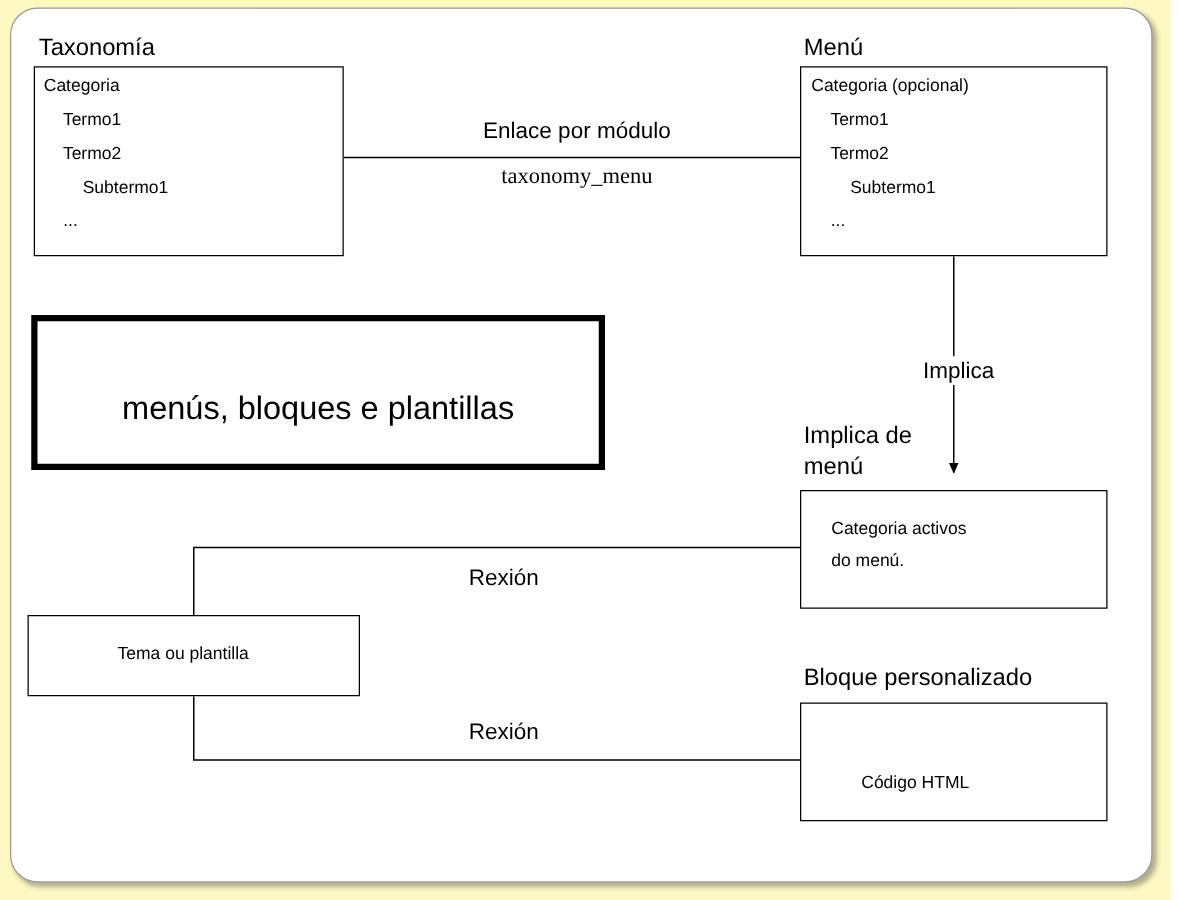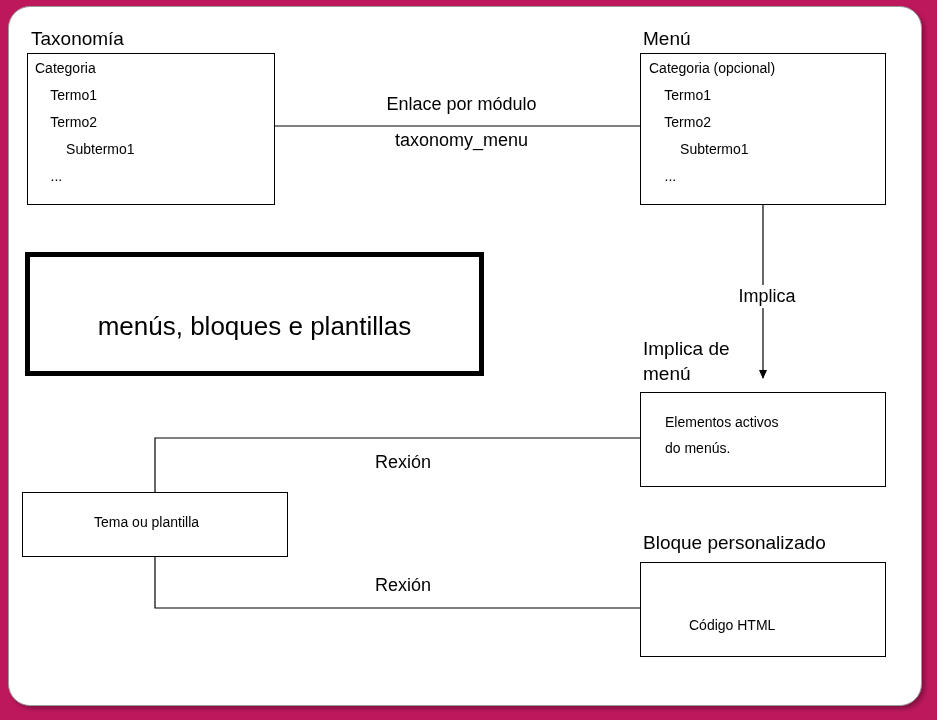--- a/index.html
+++ b/index.html
@@ -6,21 +6,21 @@
     margin: 0;
     padding: 0;
     background: #ffffff;
     font-family: "Liberation Sans", sans-serif;
   }
   #canvas {
     position: relative;
     width: 937px;
     height: 720px;
     overflow: hidden;
-    background: #be185d;
+    background: #fef9c3;
   }
   
   .frame {
     position: absolute;
     left: 8px;
     top: 6px;
     width: 914px;
     height: 700px;
     border: 1px solid #9a9a9a;
     border-radius: 22px;
@@ -122,32 +122,32 @@
 
   <div class="caption" style="left:643px; top:27px;">Menú</div>
   <div class="box" style="left:640px; top:53px; width:246px; height:152px;"></div>
   <div class="boxtext" style="left:649px; top:59px;">Categoria (opcional)</div>
   <div class="boxtext" style="left:649px; top:86px;">    Termo1</div>
   <div class="boxtext" style="left:649px; top:113px;">    Termo2</div>
   <div class="boxtext" style="left:649px; top:140px;">        Subtermo1</div>
   <div class="boxtext" style="left:649px; top:167px;">    ...</div>
 
   <div class="edge-label" style="left:355px; top:93px; width:205px;">Enlace por módulo</div>
-  <div class="edge-label" style="left:355px; top:129px; width:205px;">taxonomy_menu</div>
+  <div class="edge-label" style="left:355px; top:129px; width:205px;font-family:Liberation Serif, serif;">taxonomy_menu</div>
 
   <div class="edge-label" style="left:703px; top:285px; width:120px;">Implica</div>
 
   <div id="title-box"></div>
   <div id="title-text" style="top:309px;">menús, bloques e plantillas</div>
 
   <div class="caption" style="left:643px; top:337px;">Implica de</div>
   <div class="caption" style="left:643px; top:362px;">menú</div>
   <div class="box" style="left:640px; top:392px; width:246px; height:95px;"></div>
-  <div class="boxtext" style="left:665px; top:413px;">Elementos activos</div>
-  <div class="boxtext" style="left:665px; top:439px;">do menús.</div>
+  <div class="boxtext" style="left:665px; top:413px;">Categoria activos</div>
+  <div class="boxtext" style="left:665px; top:439px;">do menú.</div>
 
   <div class="caption" style="left:643px; top:531px;">Bloque personalizado</div>
   <div class="box" style="left:640px; top:562px; width:246px; height:95px;"></div>
   <div class="boxtext" style="left:689px; top:616px;">Código HTML</div>
 
   <div class="box" style="left:22px; top:492px; width:266px; height:65px;"></div>
   <div class="boxtext" style="left:66px; top:513px;margin-left:28px;">Tema ou plantilla</div>
 
   <div class="edge-label" style="left:340px; top:451px; width:118px;">Rexión</div>
   <div class="edge-label" style="left:340px; top:574px; width:118px;">Rexión</div>

